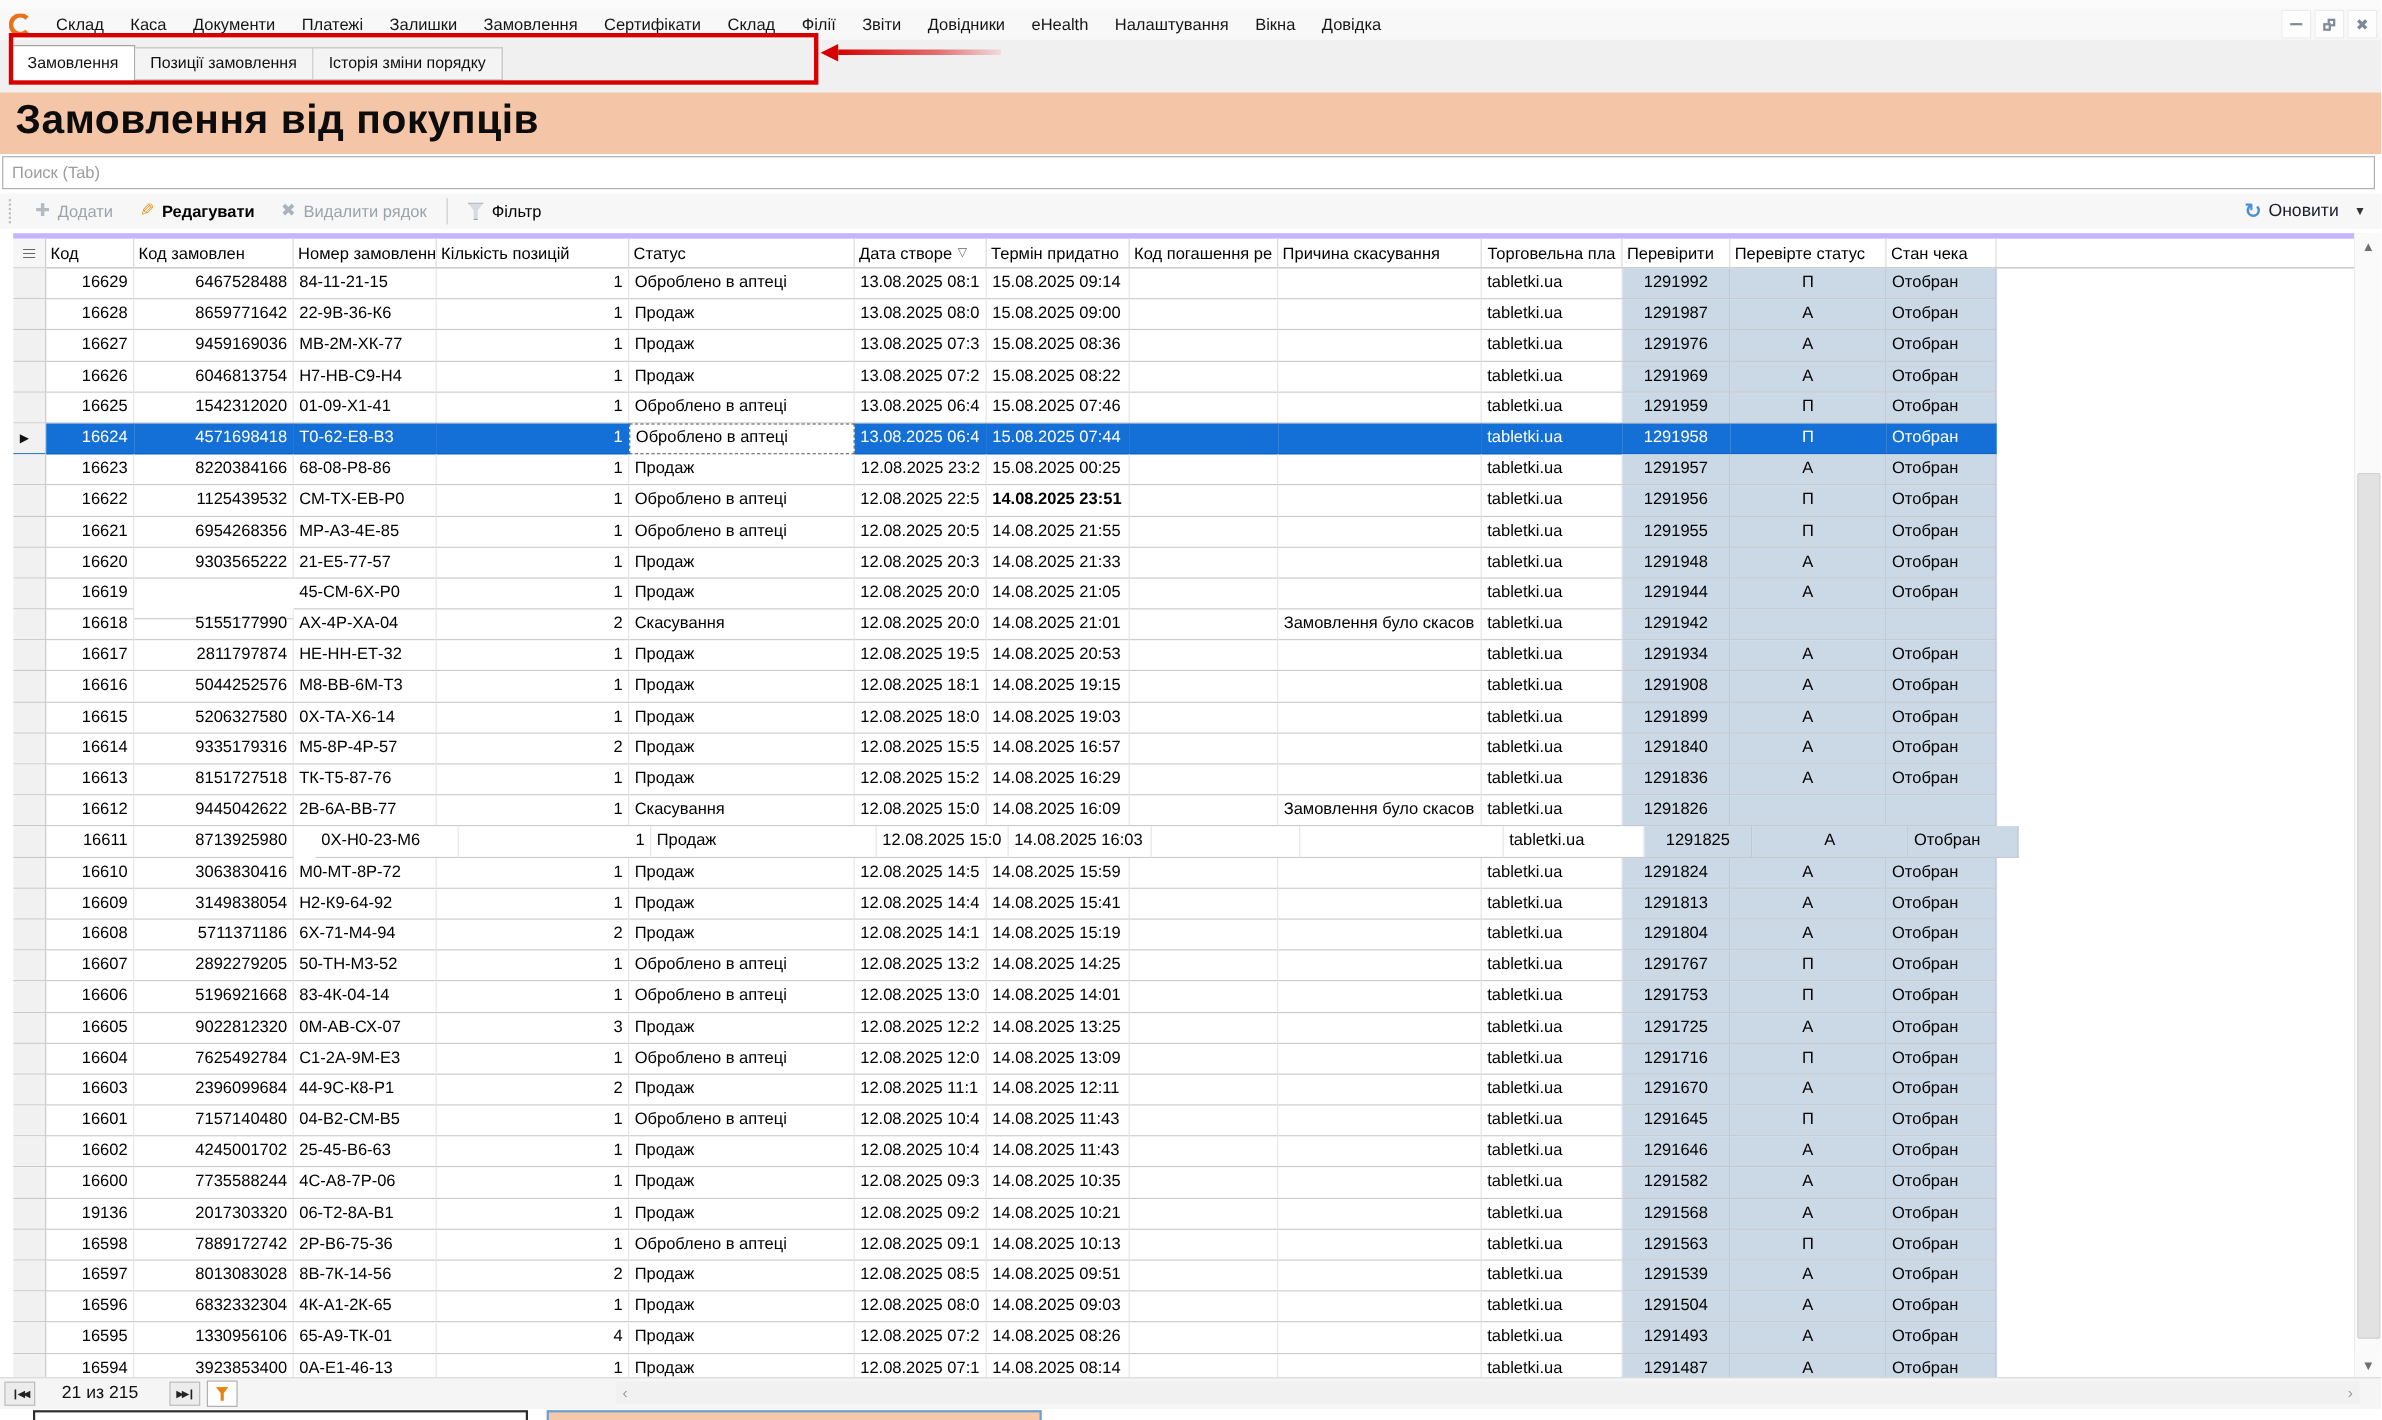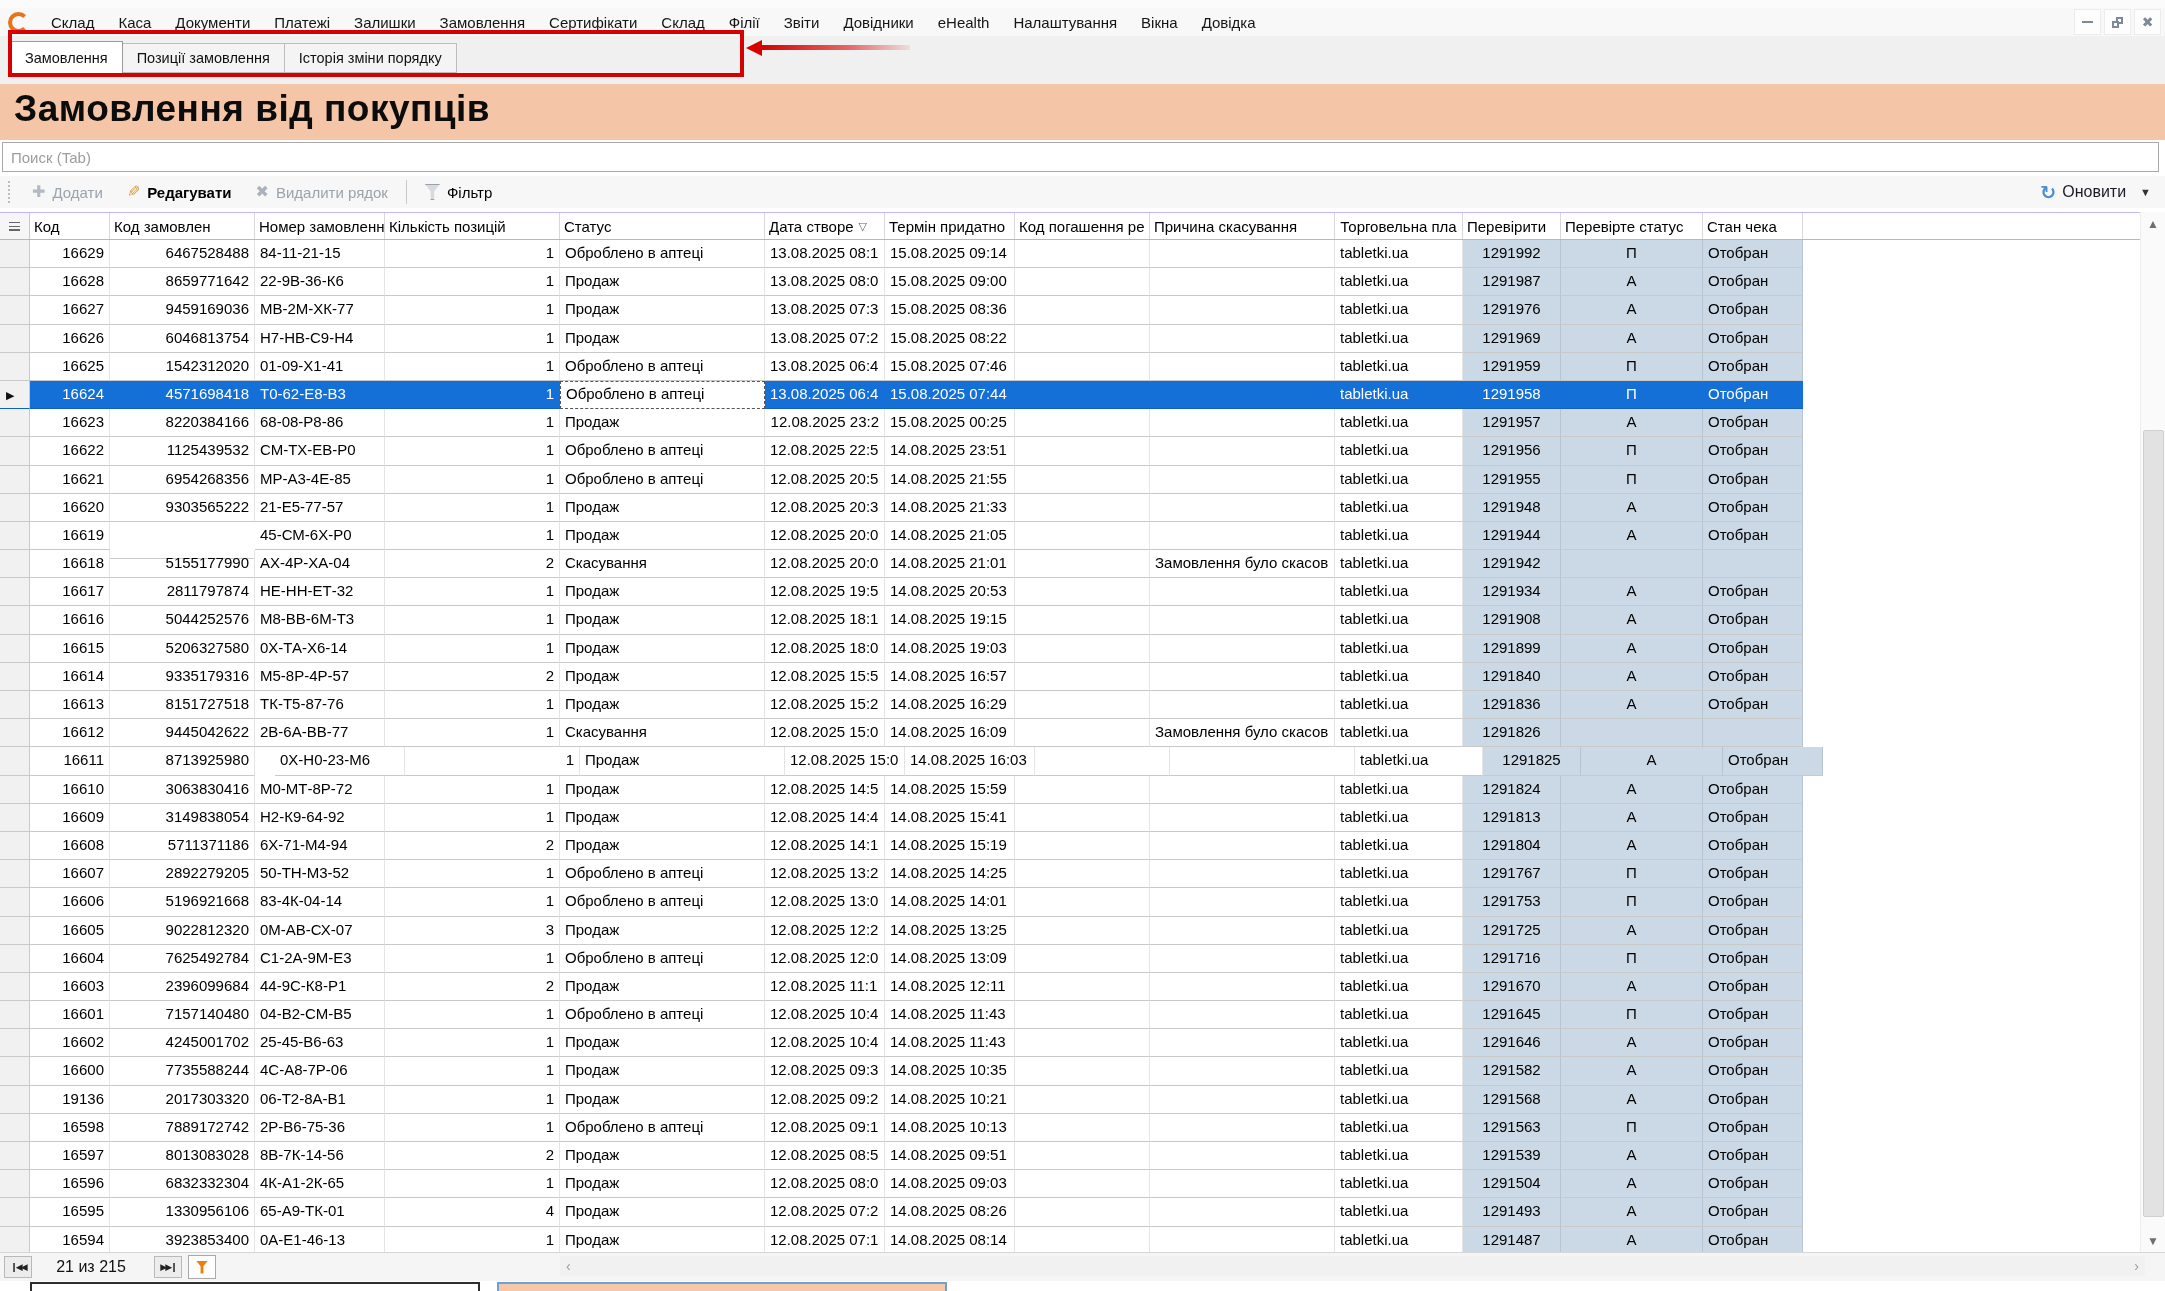--- a/index.html
+++ b/index.html
@@ -61,22 +61,22 @@
   .pencil{color:#dd9c2e;font-size:17px;transform:scaleX(-1);display:inline-block;}
   .ic-x{color:#aab2bb;font-weight:bold;}
   .funnel{width:13px;height:14px;background:#d7dade;border:1px solid #9aa0a6;
     clip-path:polygon(0 0,100% 0,62% 45%,62% 100%,38% 100%,38% 45%);}
   .tsep{width:0;height:24px;border-left:1px solid #c9c9c9;margin:0 6px;}
   .tool-right{margin-left:auto;display:flex;align-items:center;margin-right:14px;gap:6px;}
   .ic-refresh{color:#4a90d9;font-size:19px;font-weight:bold;line-height:1;}
   .refresh-label{font-size:16px;color:#1c1c28;}
   .caret{color:#333;font-size:11px;margin-left:8px;}
   
-  .grid{position:absolute;left:0;top:212px;width:2141px;height:1040px;background:#fff;
-    border-top:1px solid #c4b5fd;overflow:hidden;}
+  .grid{position:absolute;left:12px;top:212px;width:2141px;height:1040px;background:#fff;
+    border-top:5px solid #c4b5fd;overflow:hidden;}
   .grid-header{display:flex;height:26px;border-bottom:1px solid #b8b8b8;background:#fff;}
   .hcell{box-sizing:border-box;border-right:1px solid #d8d8d8;font-size:15px;color:#000;
     padding:0 4px;line-height:25px;white-space:nowrap;overflow:hidden;display:flex;align-items:center;gap:5px;}
   .hcell.marker{padding:0;justify-content:center;border-right:1px solid #c9c9c9;background:#f6f6f6;}
   .lines{width:11px;height:9px;background:repeating-linear-gradient(#666 0 1.5px,transparent 1.5px 3.6px);}
   .sortg{color:#666;font-size:11px;}
   .grid-body{position:relative;}
   .trow{display:flex;height:28.2px;box-sizing:border-box;}
   .cell{box-sizing:border-box;border-right:1px solid #e4e4e4;border-bottom:1px solid #c9c9c9;
     font-size:15px;color:#000;line-height:26px;padding:0 5px;white-space:nowrap;overflow:hidden;}
@@ -356,21 +356,21 @@
         <div class="cell al shade" style="width: 100px;">Отобран</div>
       </div>
       <div class="trow">
         <div class="cell marker" style="width: 30px;"></div>
         <div class="cell ar" style="width: 80px;">16622</div>
         <div class="cell ar" style="width: 145px;">1125439532</div>
         <div class="cell al" style="width: 130px;">СМ-ТХ-ЕВ-Р0</div>
         <div class="cell ar" style="width: 175px;">1</div>
         <div class="cell al" style="width: 205px;">Оброблено в аптеці</div>
         <div class="cell al" style="width: 120px;">12.08.2025 22:5</div>
-        <div class="cell al" style="width: 130px;">14.08.2025 23:51</div>
+        <div class="cell al" style="width: 130px; font-weight: bold;">14.08.2025 23:51</div>
         <div class="cell al" style="width: 135px;"></div>
         <div class="cell al" style="width: 185px;"></div>
         <div class="cell al" style="width: 128px;">tabletki.ua</div>
         <div class="cell ac shade" style="width: 98px;">1291956</div>
         <div class="cell ac shade" style="width: 142px;">П</div>
         <div class="cell al shade" style="width: 100px;">Отобран</div>
       </div>
       <div class="trow">
         <div class="cell marker" style="width: 30px;"></div>
         <div class="cell ar" style="width: 80px;">16621</div>

